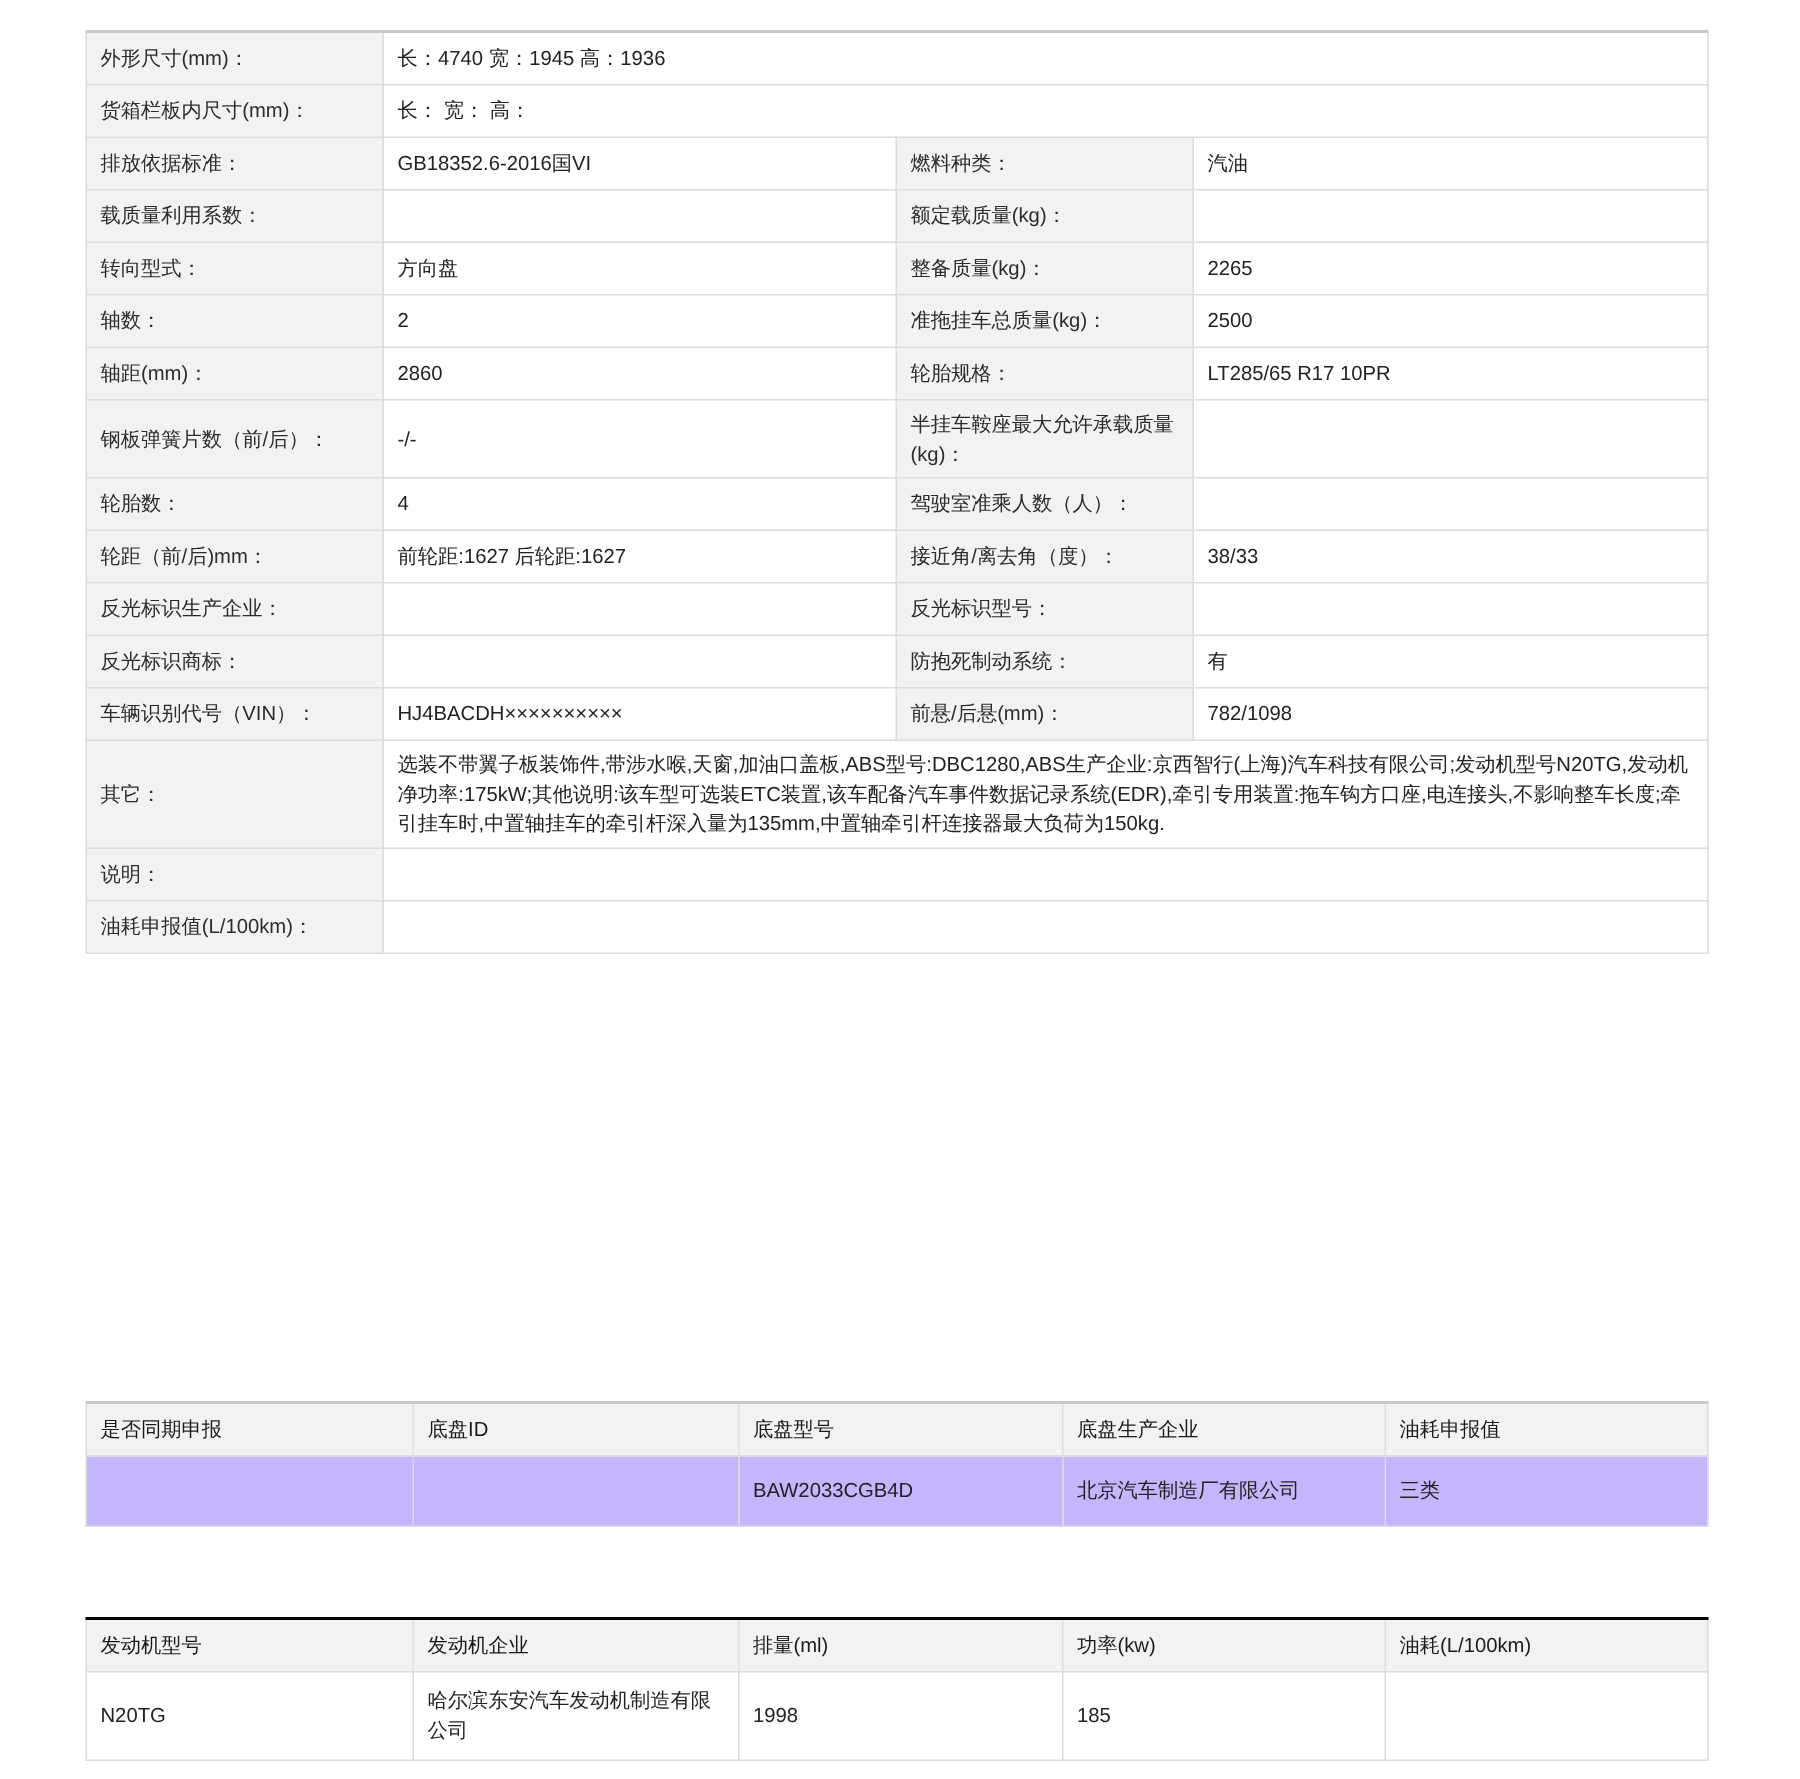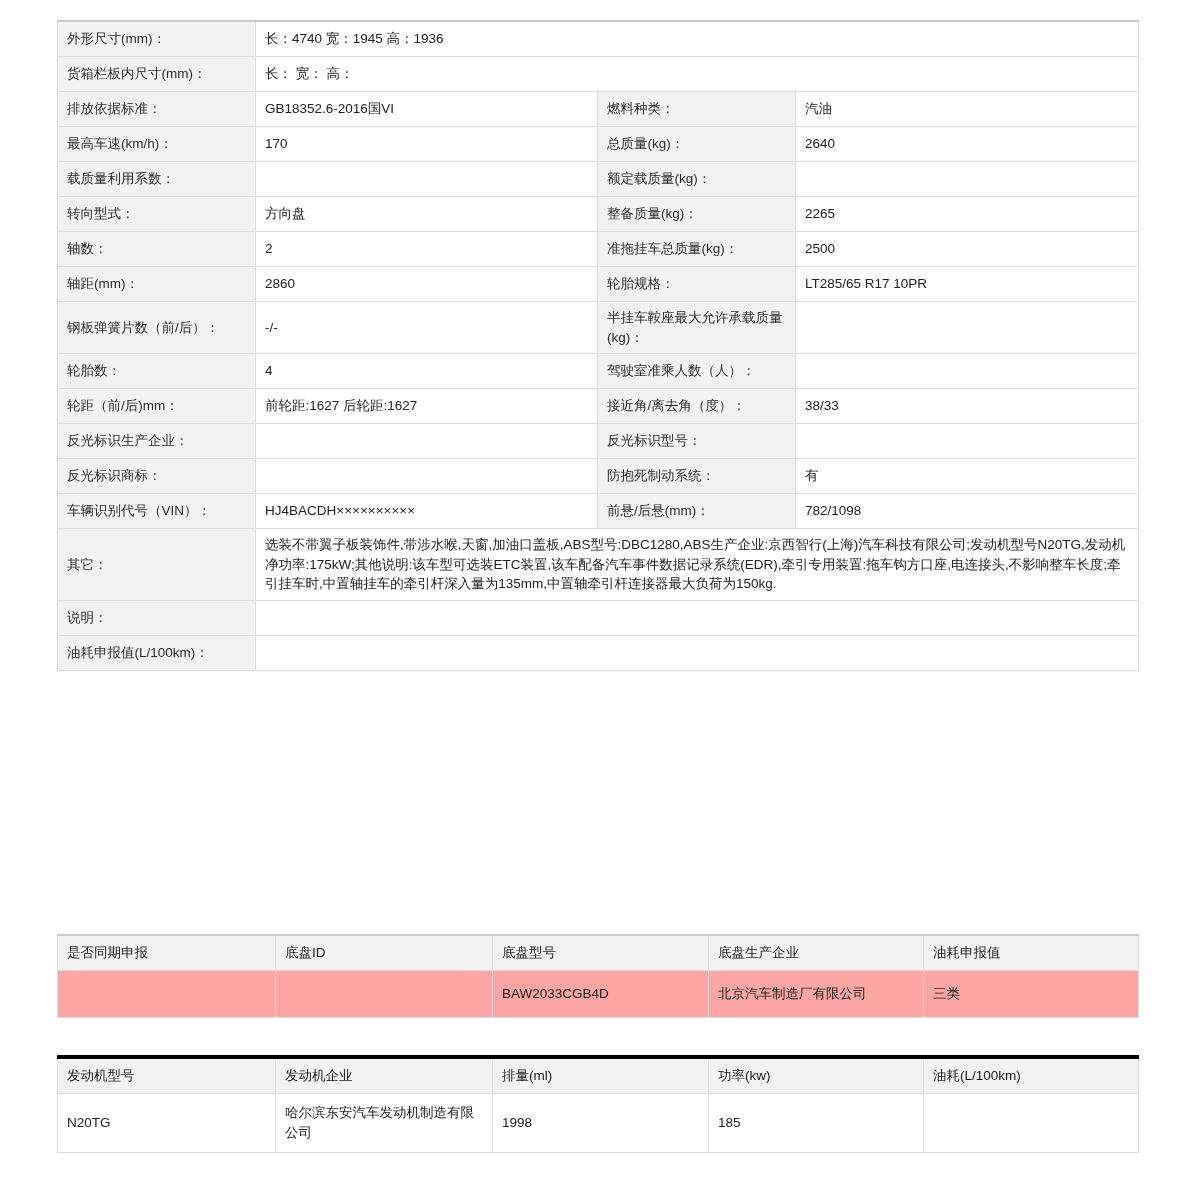--- a/index.html
+++ b/index.html
@@ -63,35 +63,35 @@
     position:absolute;
     left:57px; top:934px;
     width:1081px;
     border-top:2px solid #c9c9c9;
   }
   #chassis-table th{
     background:#f2f2f2;
     height:22px;
   }
   #chassis-table td{
-    background:#fca5a5;
+    background:#c4b5fd;
     height:34px;
   }
   .ch-c1{width:218px;}
   .ch-c2{width:217px;}
   .ch-c3{width:216px;}
   .ch-c4{width:215px;}
   .ch-c5{width:215px;}
 
   
   #engine-table{
     position:absolute;
-    left:57px; top:1055px;
+    left:57px; top:1078px;
     width:1081px;
-    border-top:4px solid #000000;
+    border-top:2px solid #000000;
   }
   #engine-table th{
     background:#f2f2f2;
     height:22px;
   }
   #engine-table td{
     background:#ffffff;
     height:46px;
     vertical-align:middle;
   }
@@ -120,26 +120,20 @@
         </tr>
         <tr>
           <td class="lbl">货箱栏板内尺寸(mm)：</td>
           <td class="val" colspan="3">长： 宽： 高：</td>
         </tr>
         <tr>
           <td class="lbl">排放依据标准：</td>
           <td class="val">GB18352.6-2016国VI</td>
           <td class="lbl">燃料种类：</td>
           <td class="val">汽油</td>
-        </tr>
-        <tr>
-          <td class="lbl">最高车速(km/h)：</td>
-          <td class="val">170</td>
-          <td class="lbl">总质量(kg)：</td>
-          <td class="val">2640</td>
         </tr>
         <tr>
           <td class="lbl">载质量利用系数：</td>
           <td class="val"></td>
           <td class="lbl">额定载质量(kg)：</td>
           <td class="val"></td>
         </tr>
         <tr>
           <td class="lbl">转向型式：</td>
           <td class="val">方向盘</td>

